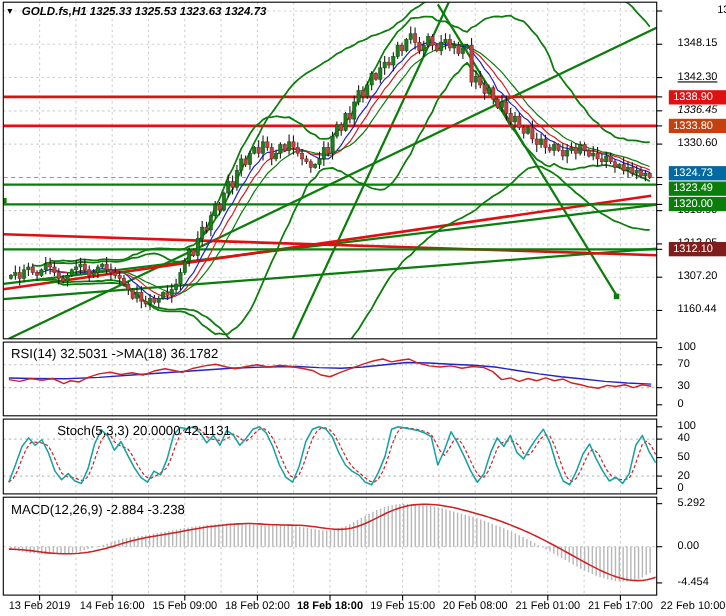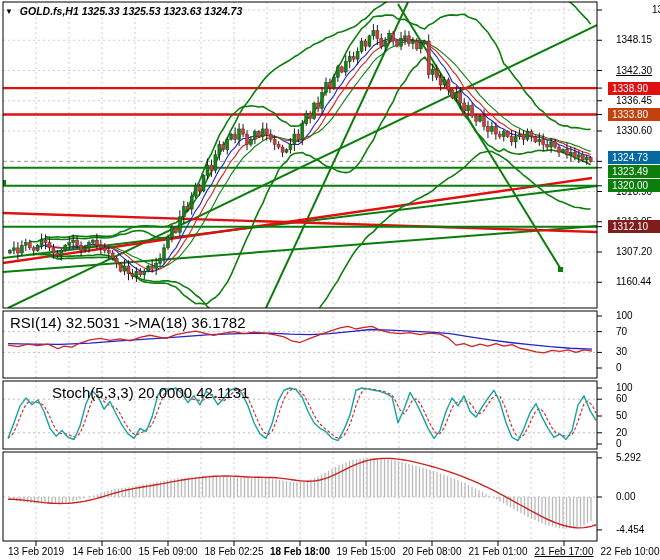--- a/index.html
+++ b/index.html
@@ -1,21 +1,21 @@
 <!DOCTYPE html>
 <html><head>
 <meta charset="utf-8">
 <style>
   html,body{margin:0;padding:0;background:#fff;}
   .stage{position:relative;width:660px;height:560px;background:#fff;overflow:hidden;
          font-family:"Liberation Sans",sans-serif;color:#000;}
   svg{position:absolute;left:0;top:0;}
   .title{position:absolute;left:5px;top:5px;font-size:10.5px;font-weight:bold;white-space:nowrap;font-style:italic;}
   .title .tri{font-size:8px;margin-right:4px;position:relative;top:-1px;cursor:pointer;}
-  .ind-label{position:absolute;left:10px;font-size:15px;white-space:nowrap;}
+  .ind-label{position:absolute;left:10px;font-size:12px;white-space:nowrap;}
   #rsi-label{top:314px;} #stoch-label{top:384px;margin-left:42px;} #macd-label{top:456px;}
   .axis-lbl{position:absolute;font-size:10px;line-height:12px;white-space:nowrap;}
   .tag{position:absolute;left:608px;width:66px;height:13px;line-height:13px;color:#fff;
        font-size:10px;text-align:left;padding-left:4px;box-sizing:border-box;}
   .t-lbl{position:absolute;top:546px;width:66px;text-align:center;font-size:10px;white-space:nowrap;}
   #price-axis,#time-axis{position:absolute;left:0;top:0;width:100%;height:100%;pointer-events:none;}
 </style>
 </head>
 <body>
 
@@ -653,56 +653,57 @@
       <line x1="300" y1="541" x2="300" y2="546" stroke="#000" stroke-width="1"></line>
       <line x1="366" y1="541" x2="366" y2="546" stroke="#000" stroke-width="1"></line>
       <line x1="432" y1="541" x2="432" y2="546" stroke="#000" stroke-width="1"></line>
       <line x1="498" y1="541" x2="498" y2="546" stroke="#000" stroke-width="1"></line>
       <line x1="564" y1="541" x2="564" y2="546" stroke="#000" stroke-width="1"></line>
     </svg>
   <div id="price-axis">
       <div class="axis-lbl" style="left: 616px; top: 4px; margin-left: 36px;">1354.00</div>
       <div class="axis-lbl" style="left: 616px; top: 34.2503px;">1348.15</div>
       <div class="axis-lbl" style="left: 616px; top: 64.5007px; text-decoration: underline;">1342.30</div>
-      <div class="axis-lbl" style="left: 616px; top: 94.751px;">1336.45</div>
+      <div class="axis-lbl" style="left: 616px; top: 94.751px; font-style: italic;">1336.45</div>
       <div class="axis-lbl" style="left: 616px; top: 125.001px;">1330.60</div>
       <div class="axis-lbl" style="left: 616px; top: 185.502px;">1318.90</div>
       <div class="axis-lbl" style="left: 616px; top: 215.752px;">1313.05</div>
       <div class="axis-lbl" style="left: 616px; top: 246.003px;">1307.20</div>
       <div class="axis-lbl" style="left: 616px; top: 276.253px;">1160.44</div>
       <div class="axis-lbl" style="left: 616px; top: 310px;">100</div>
       <div class="axis-lbl" style="left: 616px; top: 325.6px;">70</div>
       <div class="axis-lbl" style="left: 616px; top: 346.4px;">30</div>
       <div class="axis-lbl" style="left: 616px; top: 362px;">0</div>
       <div class="axis-lbl" style="left: 616px; top: 382px;">100</div>
-      <div class="axis-lbl" style="left: 616px; top: 393.2px;">60</div>
+      <div class="axis-lbl" style="left: 616px; top: 393.2px;">40</div>
       <div class="axis-lbl" style="left: 616px; top: 410px;">50</div>
       <div class="axis-lbl" style="left: 616px; top: 426.8px;">20</div>
       <div class="axis-lbl" style="left: 616px; top: 438px;">0</div>
       <div class="axis-lbl" style="left: 616px; top: 451.892px;">5.292</div>
       <div class="axis-lbl" style="left: 616px; top: 491px;">0.00</div>
       <div class="axis-lbl" style="left: 616px; top: 523.915px;">-4.454</div>
       <div class="tag" style="top: 81.5821px; background: rgb(224, 16, 16);">1338.90</div>
       <div class="tag" style="top: 107.954px; background: #c2410c;">1333.80</div>
       <div class="tag" style="top: 150.855px; background: #0369a1;">1324.73</div>
       <div class="tag" style="top: 165.267px; background: rgb(10, 125, 10);">1323.49</div>
       <div class="tag" style="top: 179.314px; background: rgb(10, 125, 10);">1320.00</div>
       <div class="tag" style="top: 220.165px; background: #7f1d1d;">1312.10</div>
     </div>
   <div id="time-axis">
       <div class="t-lbl" style="left: 3px;">13 Feb 2019</div>
       <div class="t-lbl" style="left: 69px;">14 Feb 16:00</div>
       <div class="t-lbl" style="left: 135px;">15 Feb 09:00</div>
-      <div class="t-lbl" style="left: 201px;">18 Feb 02:25</div>
+      <div class="t-lbl" style="left: 201px;">18 Feb 02:00</div>
       <div class="t-lbl" style="left: 267px; font-weight: bold;">18 Feb 18:00</div>
       <div class="t-lbl" style="left: 333px;">19 Feb 15:00</div>
       <div class="t-lbl" style="left: 399px;">20 Feb 08:00</div>
       <div class="t-lbl" style="left: 465px;">21 Feb 01:00</div>
-      <div class="t-lbl" style="left: 531px; text-decoration: underline;">21 Feb 17:00</div>
+      <div class="t-lbl" style="left: 531px;">21 Feb 17:00</div>
       <div class="t-lbl" style="left: 597px;">22 Feb 10:00</div>
     </div>
   <div class="title">
     <span class="tri">▼</span>
     <span>GOLD.fs,H1 1325.33 1325.53 1323.63 1324.73</span>
   </div>
   <div class="ind-label" id="rsi-label">RSI(14) 32.5031 -&gt;MA(18) 36.1782</div>
   <div class="ind-label" id="stoch-label">Stoch(5,3,3) 20.0000 42.1131</div>
+  <div class="ind-label" id="macd-label">MACD(12,26,9) -2.884 -3.238</div>
 </div>
 
 </body></html>

